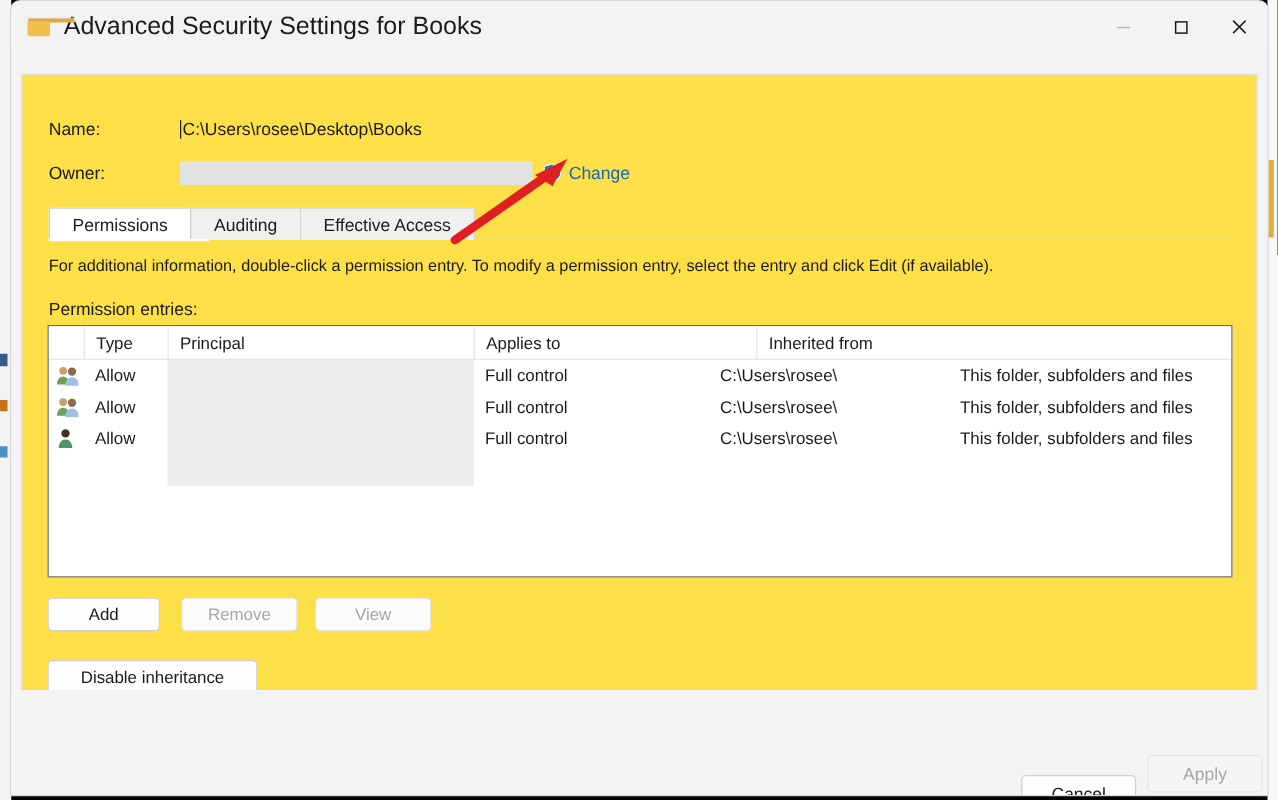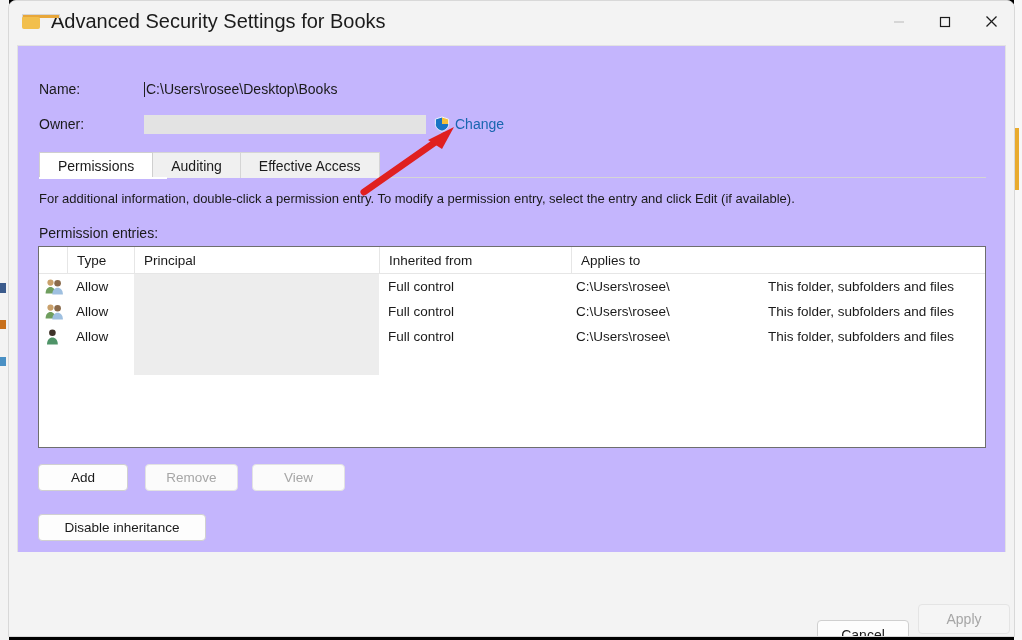--- a/index.html
+++ b/index.html
@@ -96,23 +96,23 @@
   .winbtn {
     width: 46px; height: 41px;
     display: flex; align-items: center; justify-content: center;
     background: transparent;
   }
   .winbtn svg { display: block; }
 
   
   #content-card {
     position: absolute;
-    left: 8px; top: 44px;
+    left: 8px; top: 58px;
     width: 989px; height: 509px;
-    background: #c4b5fd;
+    background: #fde047;
     border: 1px solid #e2e2e2;
   }
 
   
   .field-row {
     position: absolute;
     left: 21px;
     height: 22px;
     display: flex;
     align-items: center;
@@ -423,22 +423,22 @@
     <div id="tab-active-cover" style="left:21px; width:128px;"></div>
 
     <div id="info-text">For additional information, double-click a permission entry. To modify a permission entry, select the entry and click Edit (if available).</div>
     <div id="entries-label">Permission entries:</div>
 
     <div id="table-box">
       <div id="table-head">
         <div class="th col-icon first"></div>
         <div class="th col-type">Type</div>
         <div class="th col-princ">Principal</div>
+        <div class="th col-applies">Applies to</div>
         <div class="th col-inher">Inherited from</div>
-        <div class="th col-applies">Applies to</div>
       </div>
 
       <div id="table-body">
         <div id="principal-redaction"></div>
 
         <div class="trow">
           <div class="td icon-cell col-icon">
             <svg class="people-icon" viewBox="0 0 20 17">
               <circle cx="5.5" cy="4.6" r="3.1" fill="#c9a06a"></circle>
               <path d="M0.6 15.5 C0.6 11.3 2.8 9.1 5.5 9.1 C8.2 9.1 10.4 11.3 10.4 15.5 Z" fill="#6f9e5e"></path>

